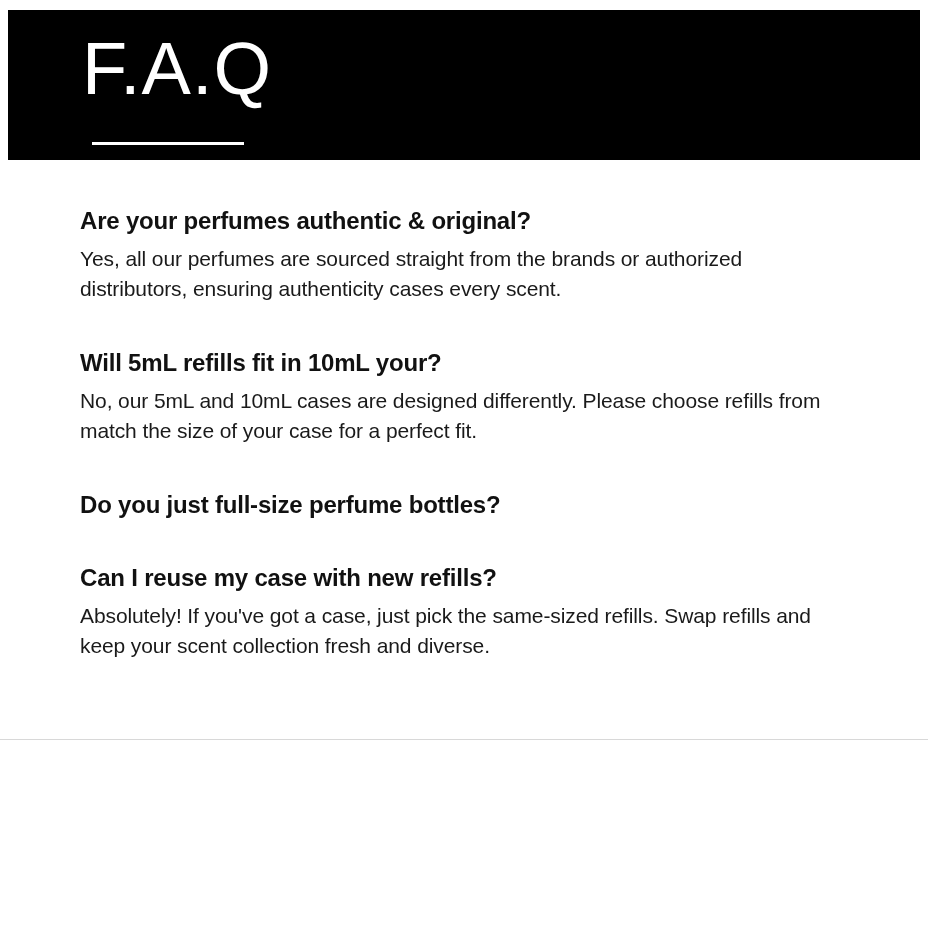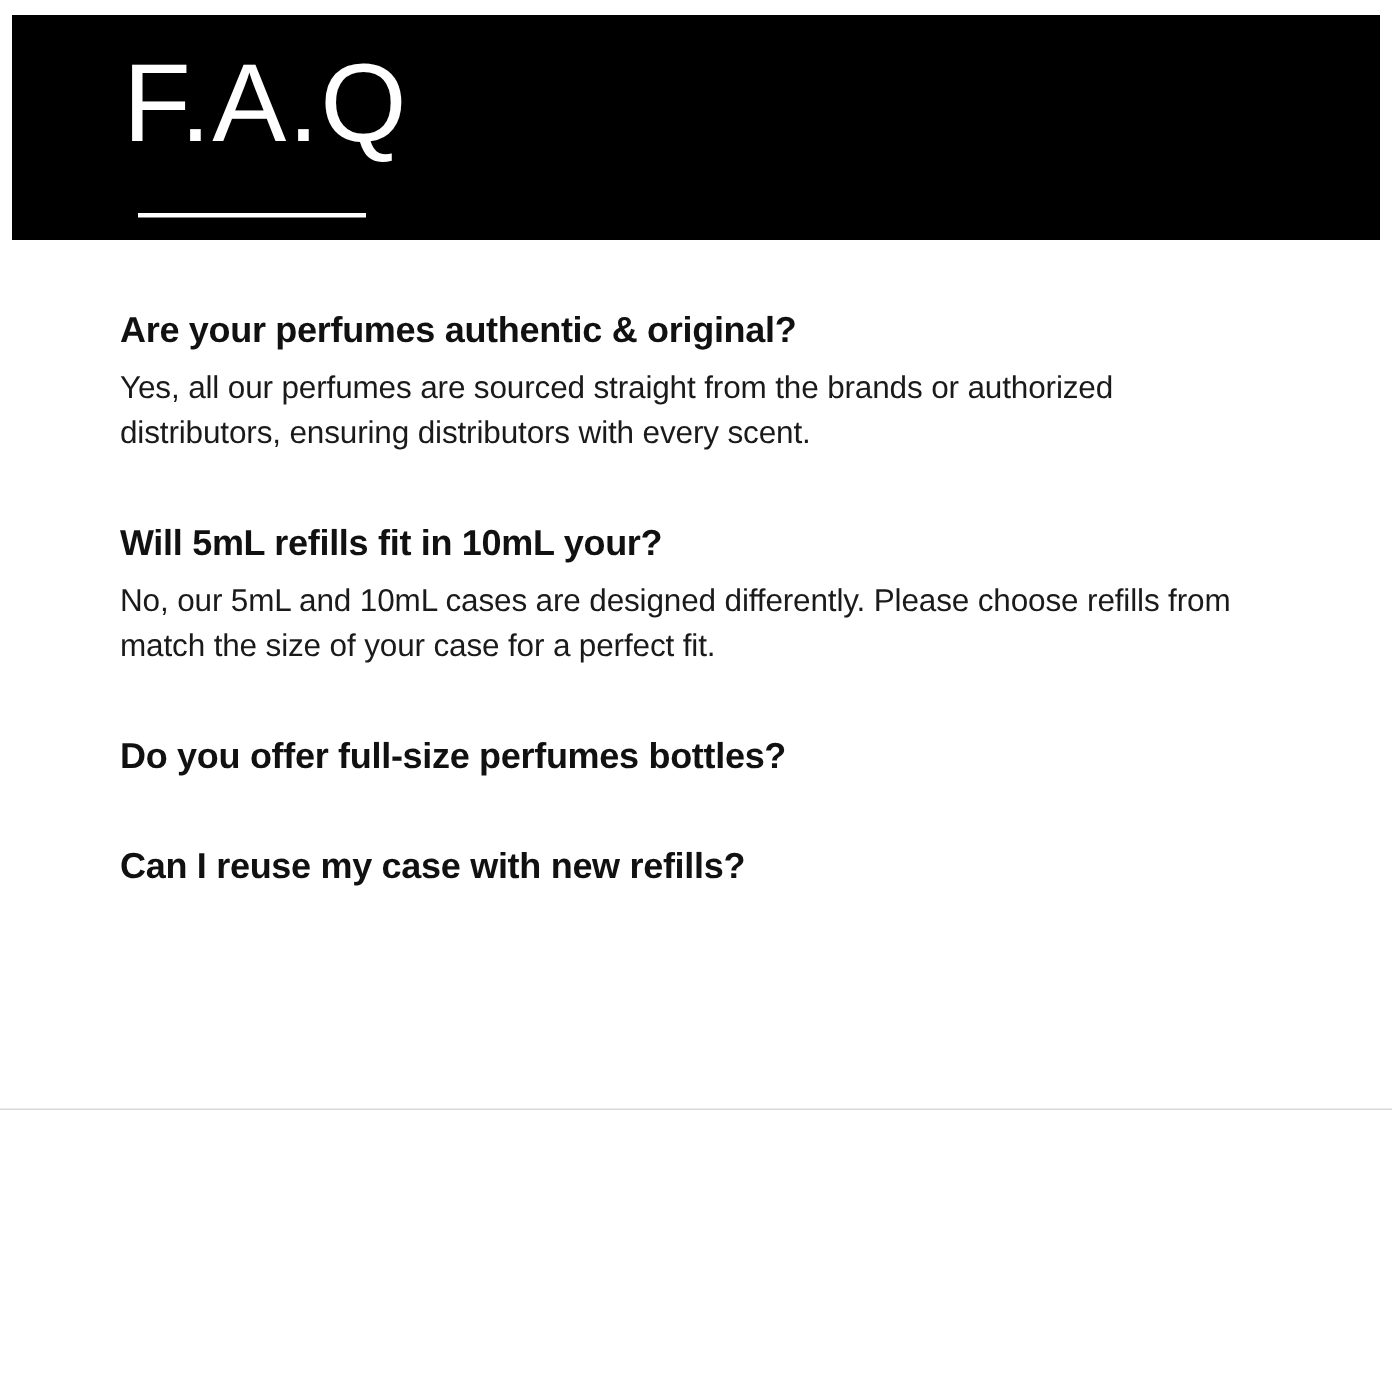--- a/index.html
+++ b/index.html
@@ -97,33 +97,34 @@
 
   <div class="hero">
     <div class="hero-title">F.A.Q</div>
     <div class="hero-rule"></div>
   </div>
 
   <div class="faq-list">
 
     <div class="faq-item">
       <p class="faq-q">Are your perfumes authentic &amp; original?</p>
-      <p class="faq-a">Yes, all our perfumes are sourced straight from the brands or authorized distributors, ensuring distributors with every scent.</p>
+      <p class="faq-a">Yes, all our perfumes are sourced straight from the brands or authorized distributors, ensuring authenticity cases every scent.</p>
     </div>
 
     <div class="faq-item">
       <p class="faq-q">Will 5mL refills fit in 10mL your?</p>
       <p class="faq-a">No, our 5mL and 10mL cases are designed differently. Please choose refills from match the size of your case for a perfect fit.</p>
     </div>
 
     <div class="faq-item">
-      <p class="faq-q">Do you offer full-size perfumes bottles?</p>
+      <p class="faq-q">Do you just full-size perfume bottles?</p>
     </div>
 
     <div class="faq-item">
       <p class="faq-q">Can I reuse my case with new refills?</p>
+      <p class="faq-a">Absolutely! If you've got a case, just pick the same-sized refills. Swap refills and keep your scent collection fresh and diverse.</p>
     </div>
 
   </div>
 
   <div class="bottom-rule"></div>
 
 </div>
 
 </body></html>

